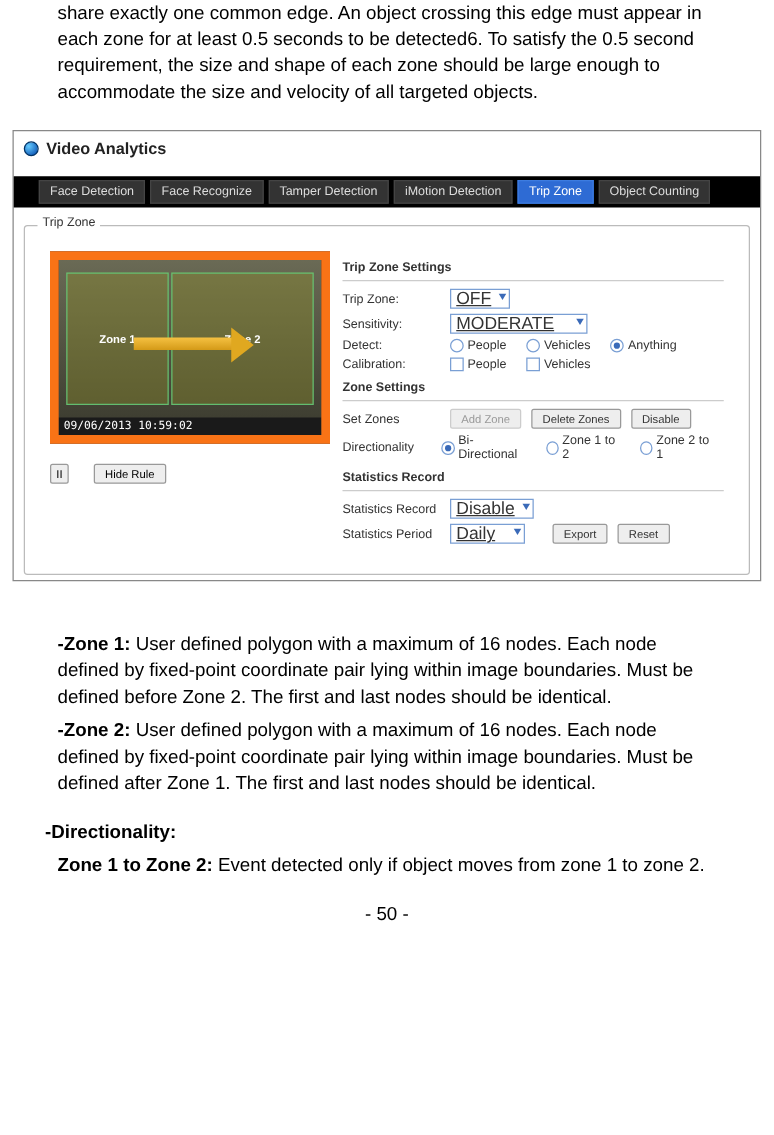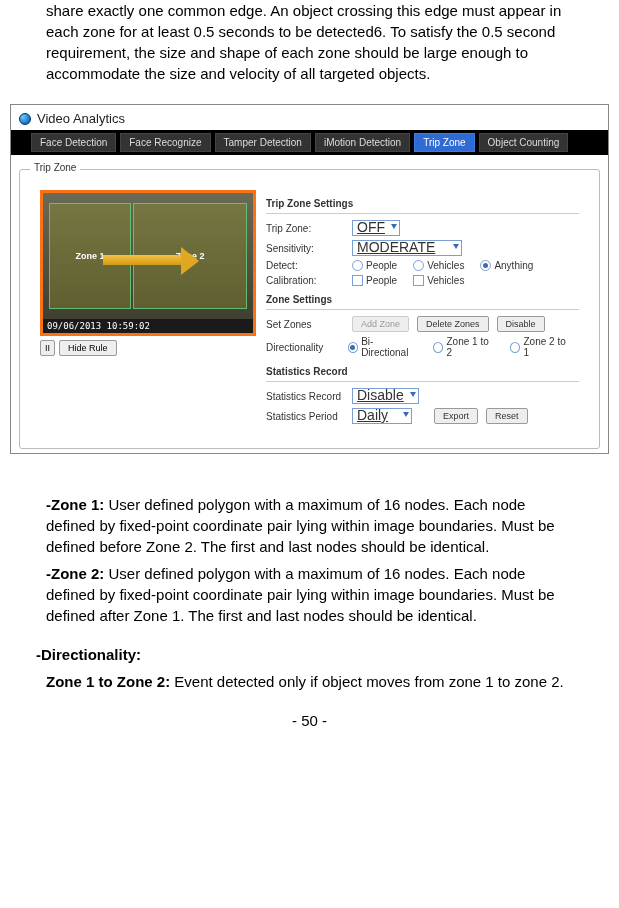--- a/index.html
+++ b/index.html
@@ -1,37 +1,37 @@
 <!DOCTYPE html>
 <html><head>
 <meta charset="utf-8">
 <style>
   body { margin: 0; font-family: Arial, sans-serif; font-size: 15px; color: #000; width: 619px; }
   .page { padding: 0 10px; }
   .intro { padding: 0 36px; line-height: 1.4; }
   .panel { border: 1px solid #888; margin: 20px 0 0 0; position: relative; }
-  .panel-title { display: flex; align-items: center; padding: 6px 8px 4px 8px; }
+  .panel-title { display: flex; align-items: center; padding: 6px 8px 15px 8px; font-weight: bold; }
   .blue-dot { width: 10px; height: 10px; border-radius: 50%; background: radial-gradient(circle at 3px 3px, #6cf, #04a); margin-right: 6px; border: 1px solid #036; }
   .panel-title span { font-size: 13px; color: #222; }
   .tabbar { display: flex; background: #000; padding: 3px 20px; gap: 4px; font-size: 10px; }
   .tabbar .tab { background: #333; color: #ddd; border: 1px solid #444; padding: 3px 8px; }
   .tabbar .tab.active { background: #2e6bd4; color: #fff; border: 1px solid #3d7ce0; }
   .panel-body { display: flex; padding: 10px; gap: 10px; }
   .fieldset { border: 1px solid #bbb; border-radius: 3px; padding: 10px; flex: 1; position: relative; }
   .fieldset .legend { position: absolute; top: -8px; left: 10px; background: #fff; padding: 0 4px; font-size: 10px; color: #333; }
   .video-col { flex: 0 0 210px; }
-  .video { width: 210px; height: 140px; background: #333; position: relative; overflow: hidden; border: 3px solid #f97316; }
+  .video { width: 210px; height: 140px; background: #333; position: relative; overflow: hidden; border: 7px solid #f97316; }
   .video .scene { position: absolute; inset: 0; background: linear-gradient(#6a6a55, #3a3a2e); }
   .video .zone { position: absolute; top: 10px; bottom: 24px; border: 1px solid rgba(100,200,120,.9); background: rgba(150,150,40,.35); display: flex; align-items: center; justify-content: center; color: #fff; font-size: 9px; font-weight: bold; }
   .video .zone1 { left: 6px; width: 80px; }
   .video .zone2 { left: 90px; width: 112px; }
   .video .arrow { position: absolute; left: 60px; top: 62px; width: 80px; height: 10px; background: linear-gradient(#f5c142,#d49a17); }
   .video .arrowhead { position: absolute; left: 138px; top: 54px; width: 0; height: 0; border-left: 18px solid #e0a820; border-top: 14px solid transparent; border-bottom: 14px solid transparent; }
   .video .tsbar { position: absolute; bottom: 0; left: 0; right: 0; background: #1a1a1a; color: #fff; font-size: 9px; padding: 2px 4px; font-family: monospace; }
-  .vbtns { margin-top: 4px; display: flex; gap: 4px; }
+  .vbtns { margin-top: 16px; display: flex; gap: 20px; }
   .btn { border: 1px solid #999; background: #eee; font-size: 9px; padding: 2px 8px; border-radius: 2px; }
   .btn.sm { padding: 2px 4px; }
   .btn.dis { color: #999; border-color: #ccc; }
   .settings-col { flex: 1; font-size: 10px; color: #333; }
   .section-title { font-weight: bold; margin: 8px 0 4px 0; font-size: 10px; }
   .hr { border-bottom: 1px solid #ccc; margin-bottom: 6px; }
   .row { display: flex; align-items: center; margin: 4px 0; gap: 8px; }
   .row .lbl { width: 78px; }
   .sel { border: 1px solid #7a9fd4; background: #fff; font-size: 14px; padding: 0 14px 0 4px; height: 14px; line-height: 12px; position: relative; display: inline-block; text-decoration: underline; }
   .sel::after { content: ""; position: absolute; right: 2px; top: 3px; width: 0; height: 0; border-left: 3px solid transparent; border-right: 3px solid transparent; border-top: 5px solid #3a6ab8; }

